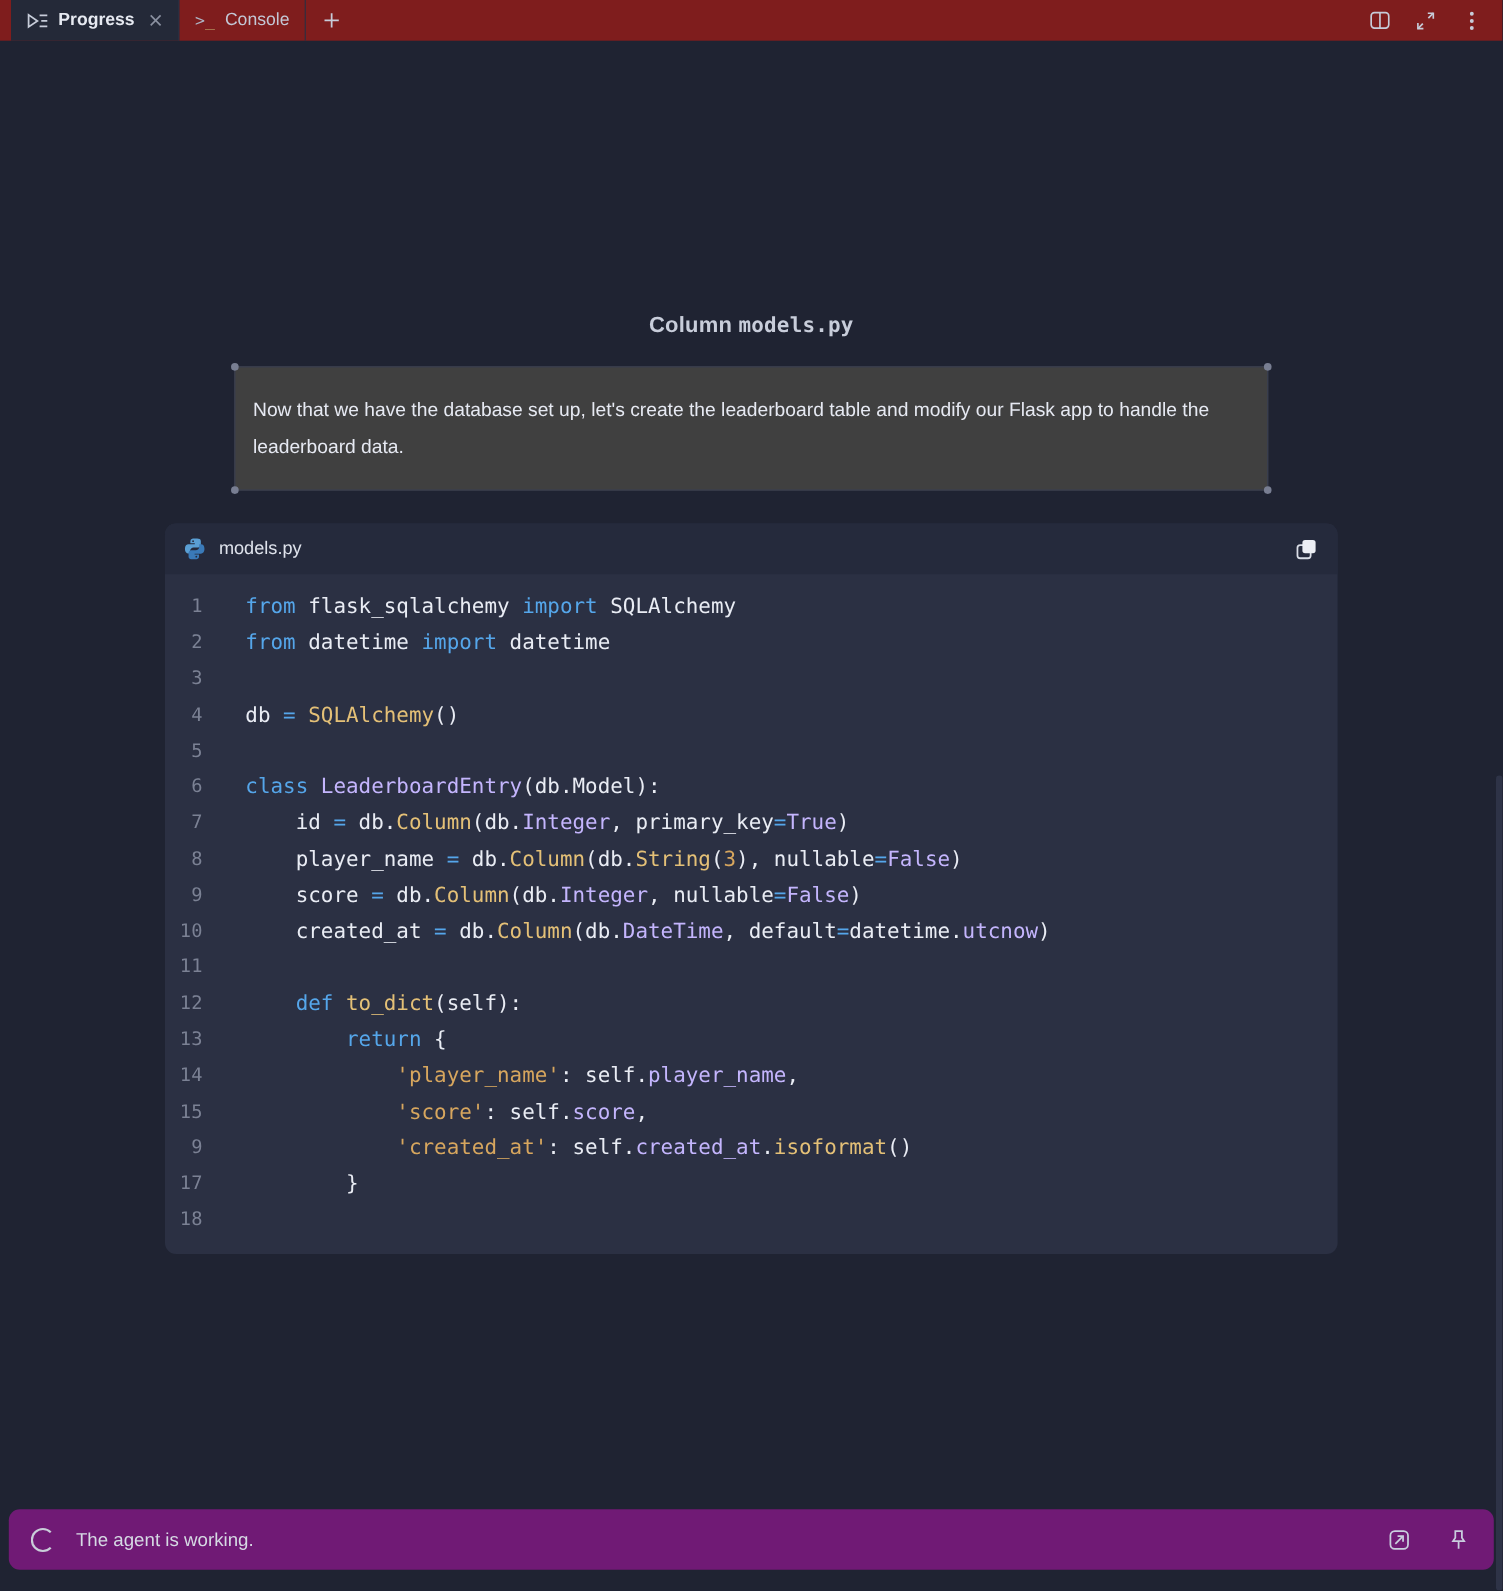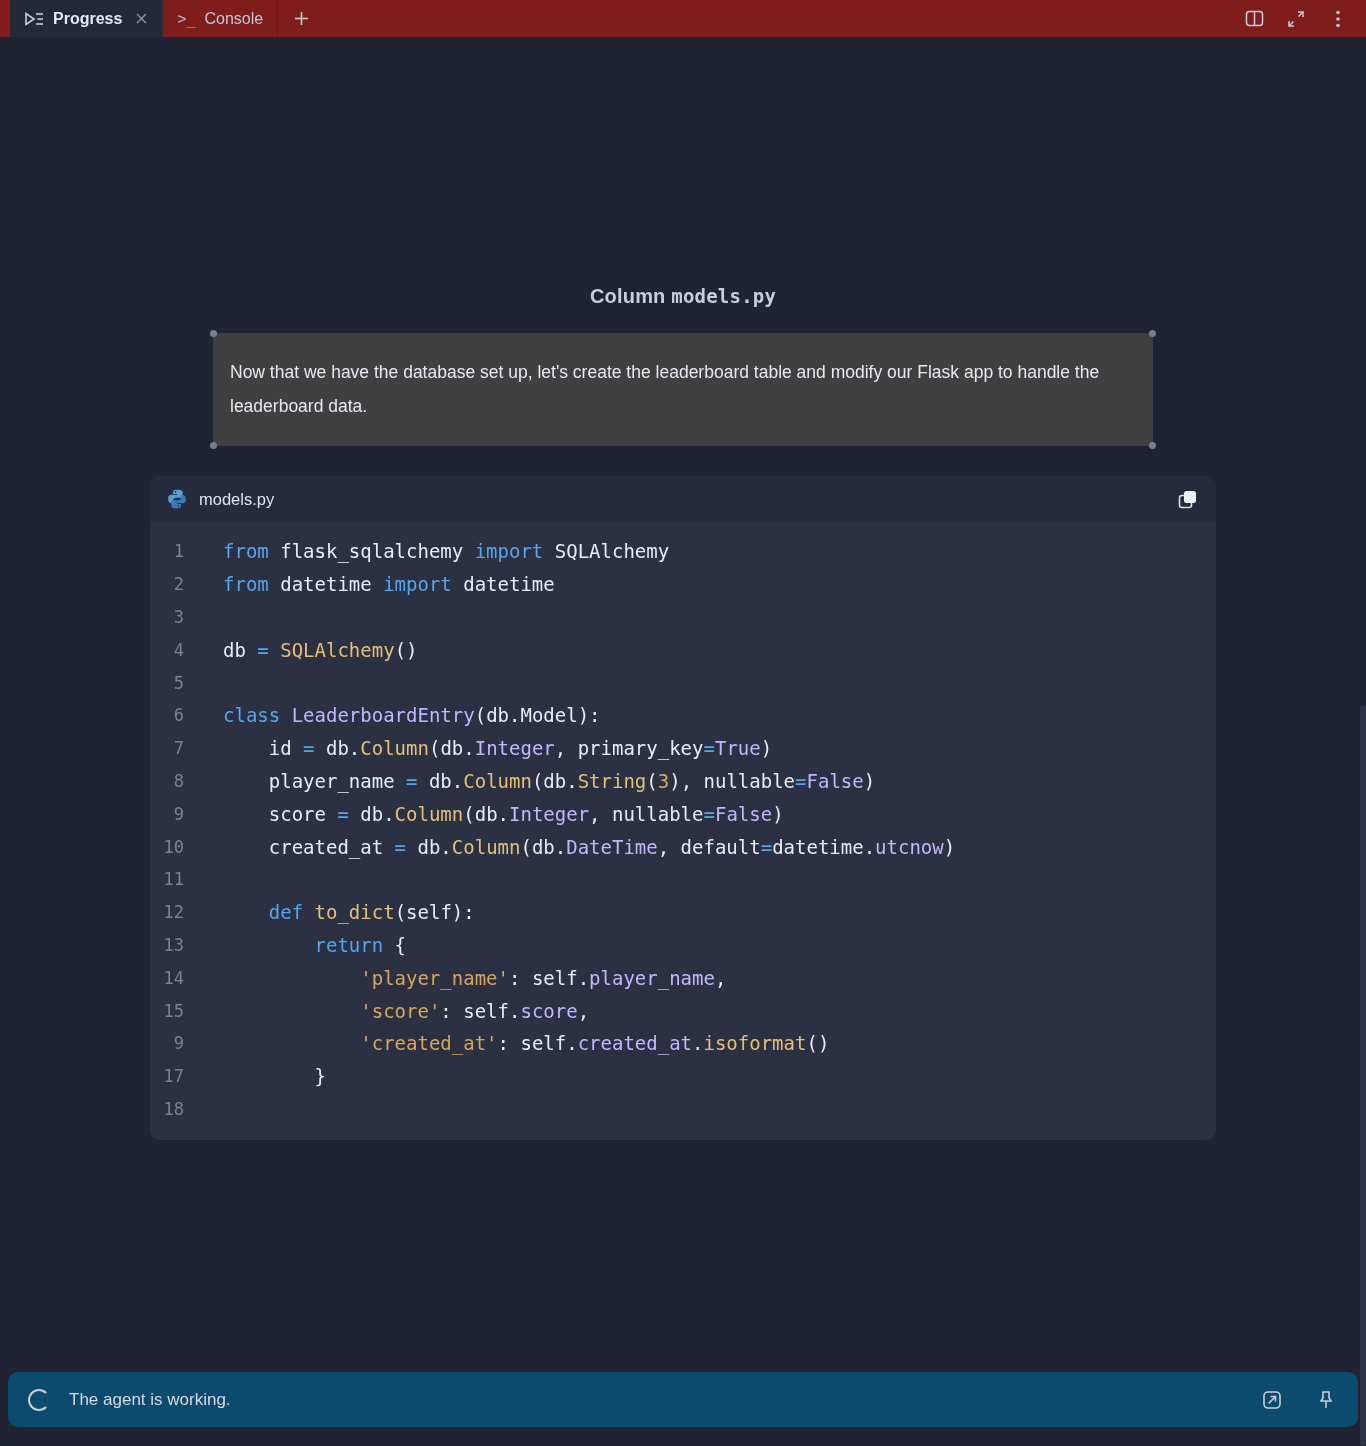--- a/index.html
+++ b/index.html
@@ -79,21 +79,21 @@
   .tok-kw { color:#55a6ea; }
   .tok-cls { color:#c4b5fd;text-align:center; }
   .tok-fn { color:#e4c077; }
   .tok-str { color:#d7a65e; }
   .tok-num { color:#d7a65e; }
   .tok-op { color:#55a6ea; }
 
   
   .status-bar {
     position:absolute; left:8px; right:8px; bottom:19px; height:55px;
-    background:#0c4a6e; border-radius:10px;
+    background:#701a75; border-radius:10px;
     display:flex; align-items:center; padding:0 18px 0 20px; gap:19px;
   }
   .spinner {
     width:22px; height:22px; border-radius:50%;
     border:2.5px solid #c9ced9; border-right-color:transparent;
     flex:0 0 22px;
   }
   .status-text { font-size:17px; color:#d6dae4; }
   .status-actions { margin-left:auto; display:flex; align-items:center; gap:26px; }
   .status-btn { display:flex; align-items:center; justify-content:center; width:28px; height:28px; }

